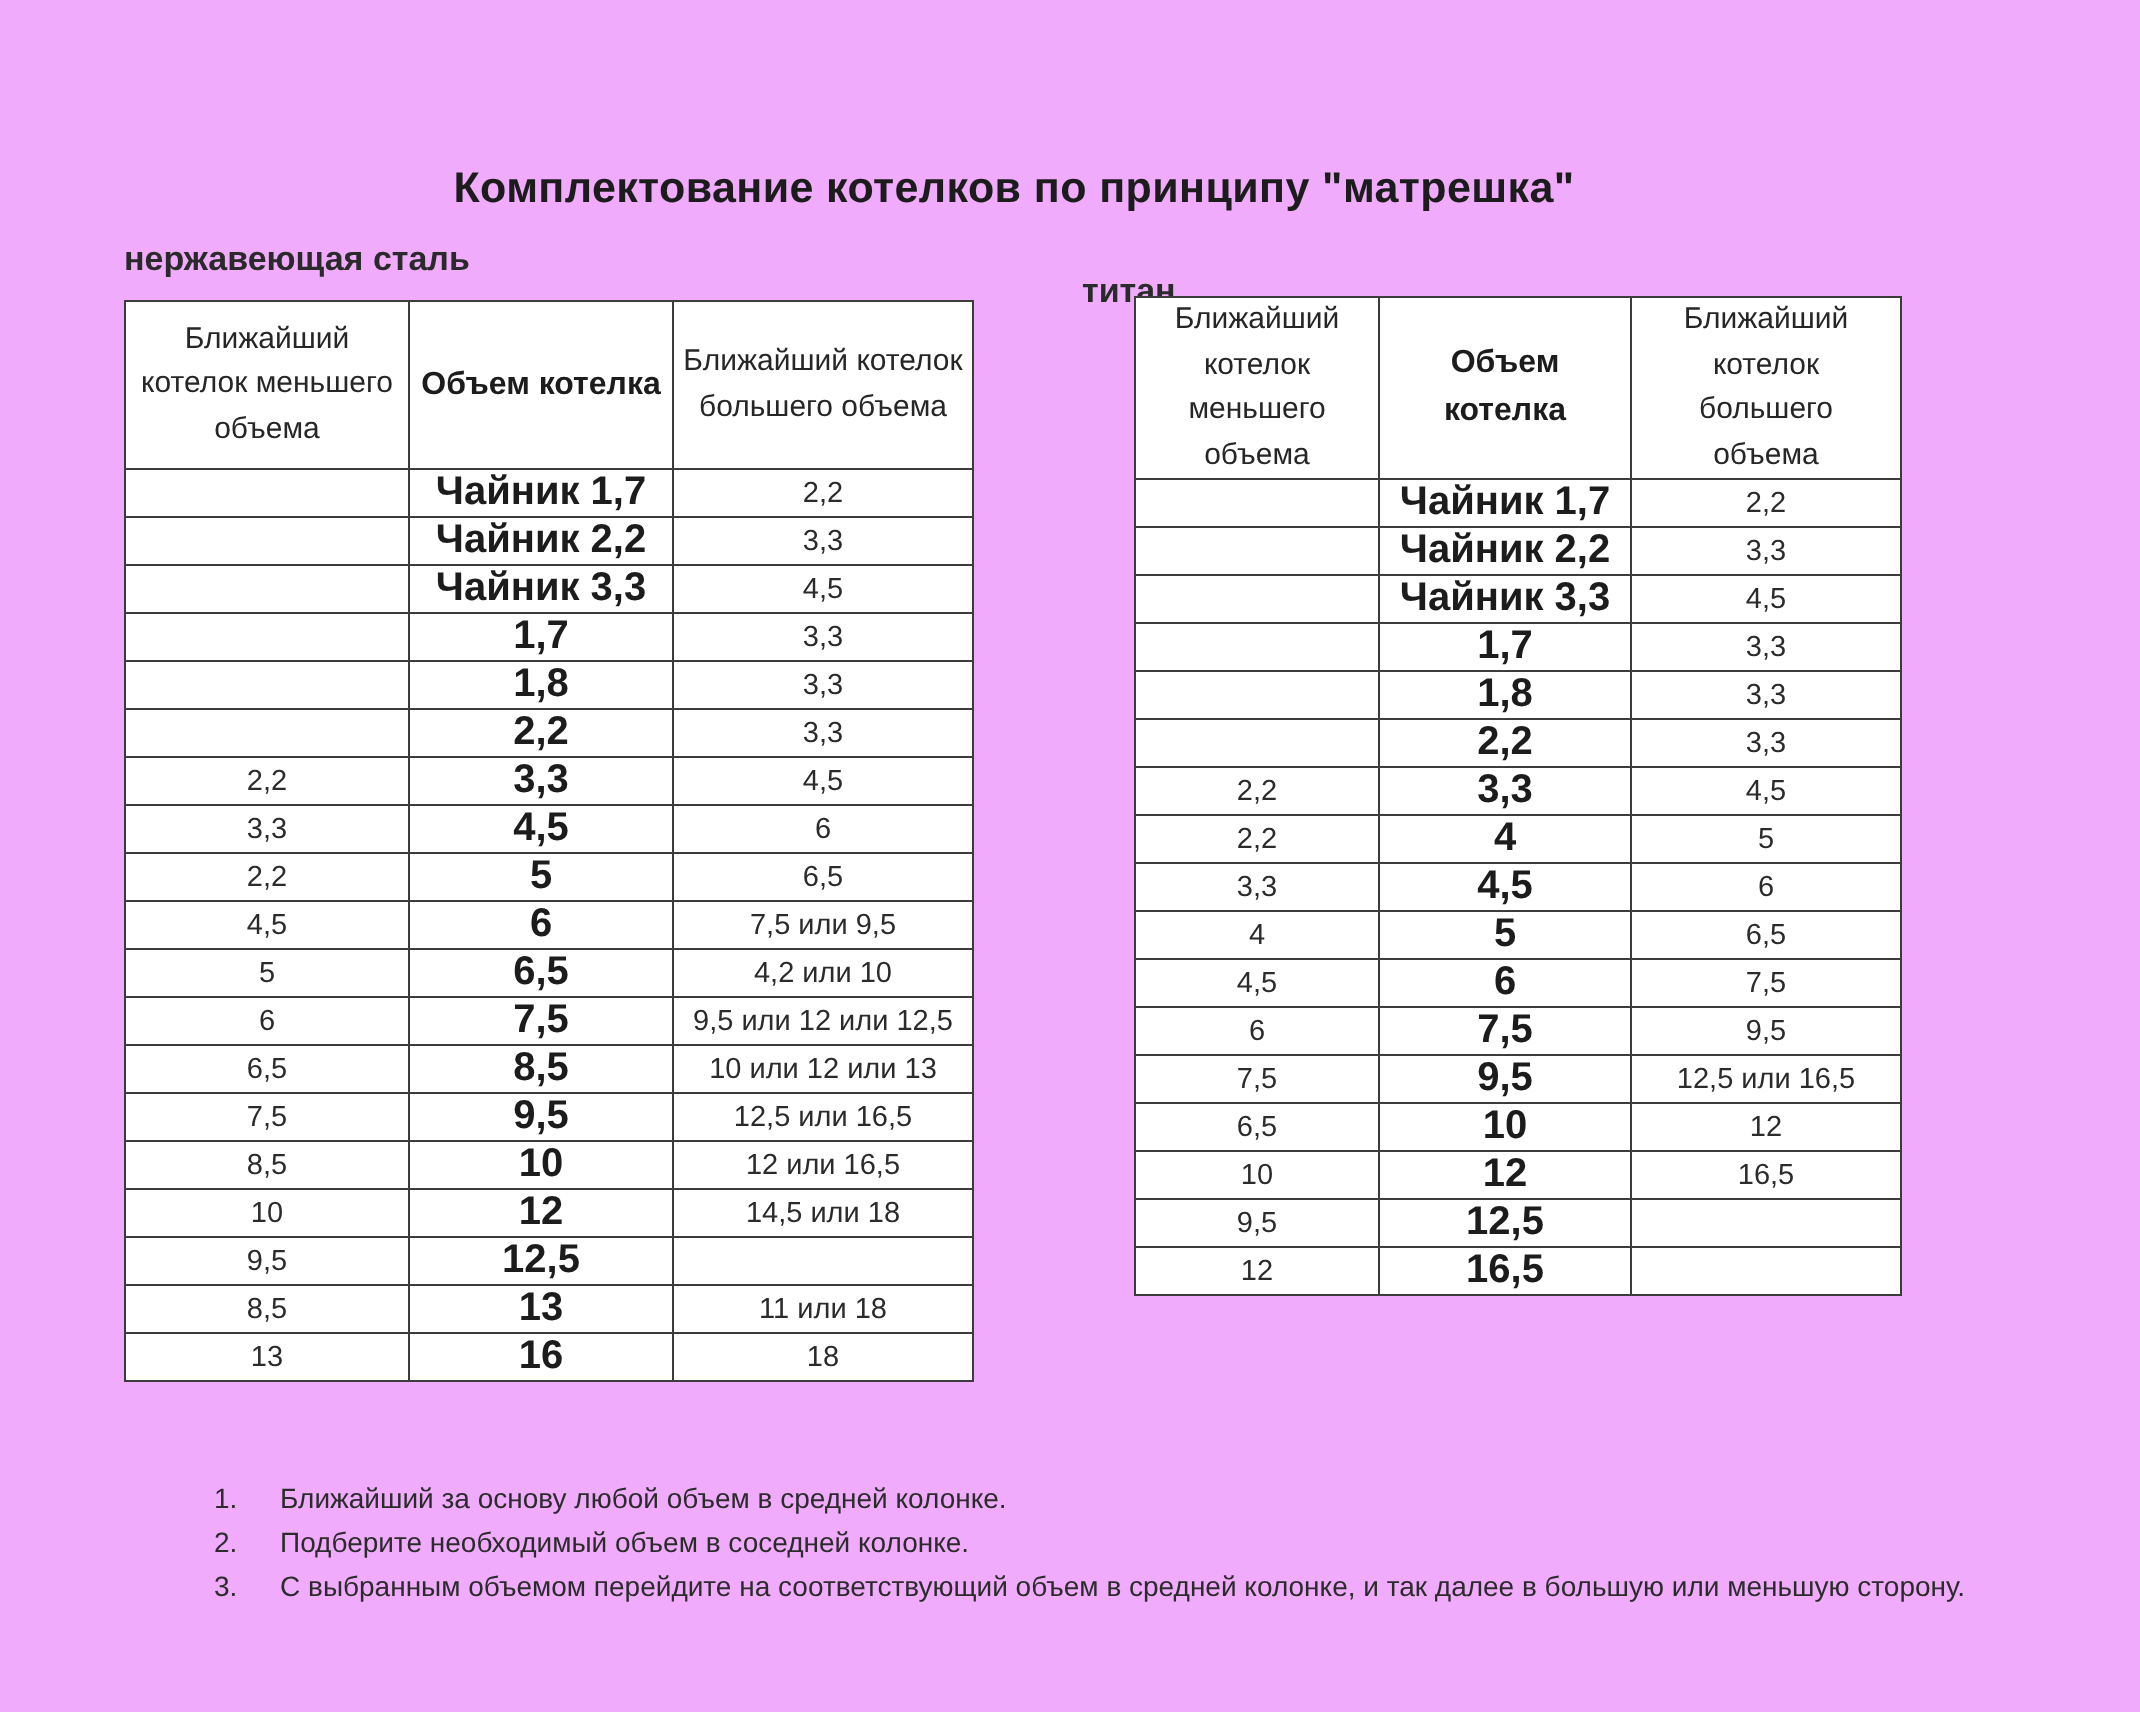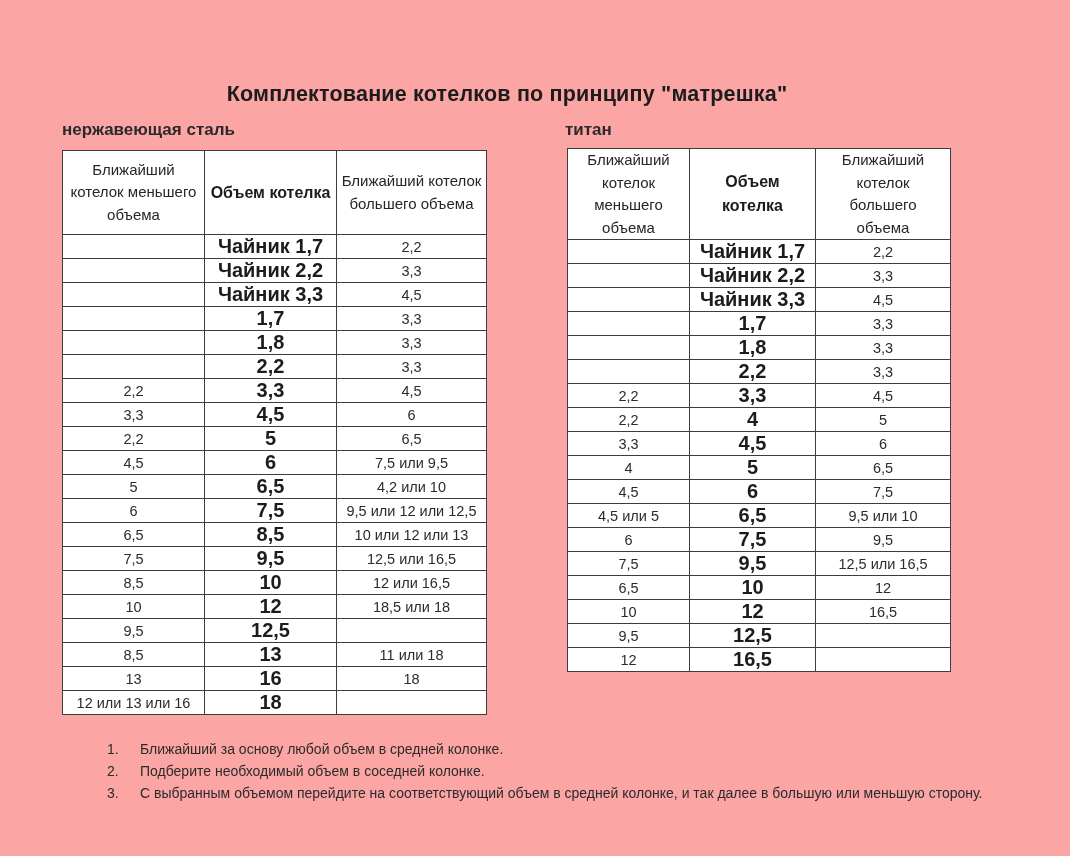--- a/index.html
+++ b/index.html
@@ -4,36 +4,36 @@
 <style>
   html, body { margin: 0; padding: 0; }
   body {
     width: 1070px; height: 856px;
     background: #ffffff;
     font-family: "Liberation Sans", sans-serif;
     color: #262626;
     position: relative;
     overflow: hidden;
   }
-  .page { position: relative; width: 1070px; height: 856px; background: #fca5a5; }
+  .page { position: relative; width: 1070px; height: 856px; background: #f0abfc; }
 
   .title {
     position: absolute; left: 0; top: 82px; width: 1014px;
     margin: 0; text-align: center;
     font-size: 21.5px; font-weight: 700; color: #1c1c1c;
     letter-spacing: 0.2px;
   }
 
   .table-label {
     position: absolute; top: 120px;
     text-align: left;
     font-size: 17px; font-weight: 700; color: #2a2a2a;
   }
   .label-left  { left: 62px;  width: 424px; }
-  .label-right { left: 565px; width: 383px; }
+  .label-right { left: 541px; width: 383px; margin-top: 16px; }
 
   table {
     position: absolute;
     border-collapse: collapse;
     table-layout: fixed;
     background: #fff;
   }
   .t-left  { left: 62px;  top: 150px; width: 424px; }
   .t-right { left: 567px; top: 148px; width: 383px; }
 
@@ -163,41 +163,36 @@
           <td>12,5 или 16,5</td>
         </tr>
         <tr>
           <td>8,5</td>
           <td>10</td>
           <td>12 или 16,5</td>
         </tr>
         <tr>
           <td>10</td>
           <td>12</td>
-          <td>18,5 или 18</td>
+          <td>14,5 или 18</td>
         </tr>
         <tr>
           <td>9,5</td>
           <td>12,5</td>
           <td></td>
         </tr>
         <tr>
           <td>8,5</td>
           <td>13</td>
           <td>11 или 18</td>
         </tr>
         <tr>
           <td>13</td>
           <td>16</td>
           <td>18</td>
-        </tr>
-        <tr>
-          <td>12 или 13 или 16</td>
-          <td>18</td>
-          <td></td>
         </tr>
       </tbody>
   </table>
 
   <table class="t-right">
     <colgroup>
         <col class="c1">
         <col class="c2">
         <col class="c3">
       </colgroup>
@@ -258,25 +253,20 @@
           <td>4</td>
           <td>5</td>
           <td>6,5</td>
         </tr>
         <tr>
           <td>4,5</td>
           <td>6</td>
           <td>7,5</td>
         </tr>
         <tr>
-          <td>4,5 или 5</td>
-          <td>6,5</td>
-          <td>9,5 или 10</td>
-        </tr>
-        <tr>
           <td>6</td>
           <td>7,5</td>
           <td>9,5</td>
         </tr>
         <tr>
           <td>7,5</td>
           <td>9,5</td>
           <td>12,5 или 16,5</td>
         </tr>
         <tr>

